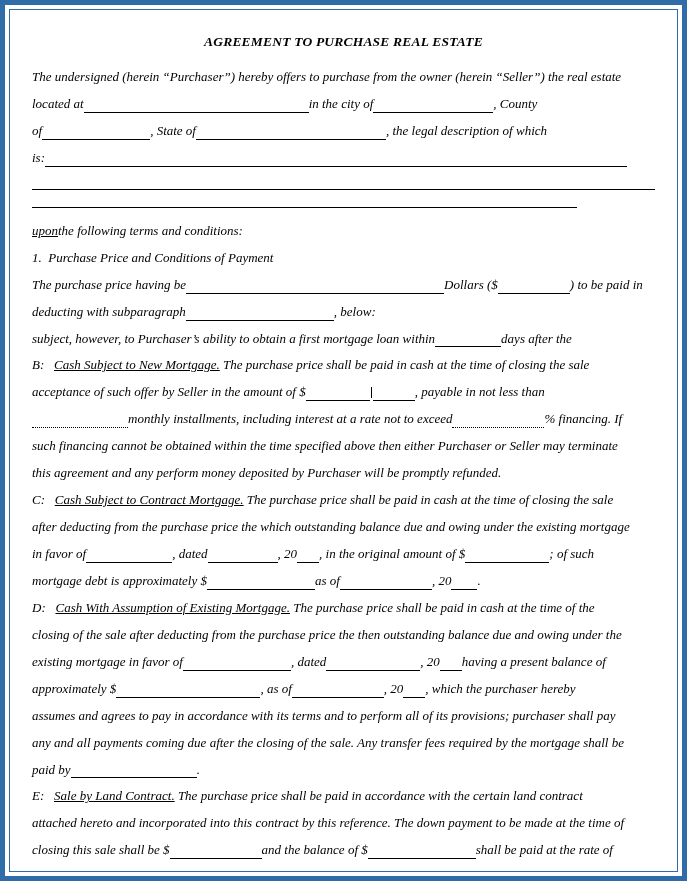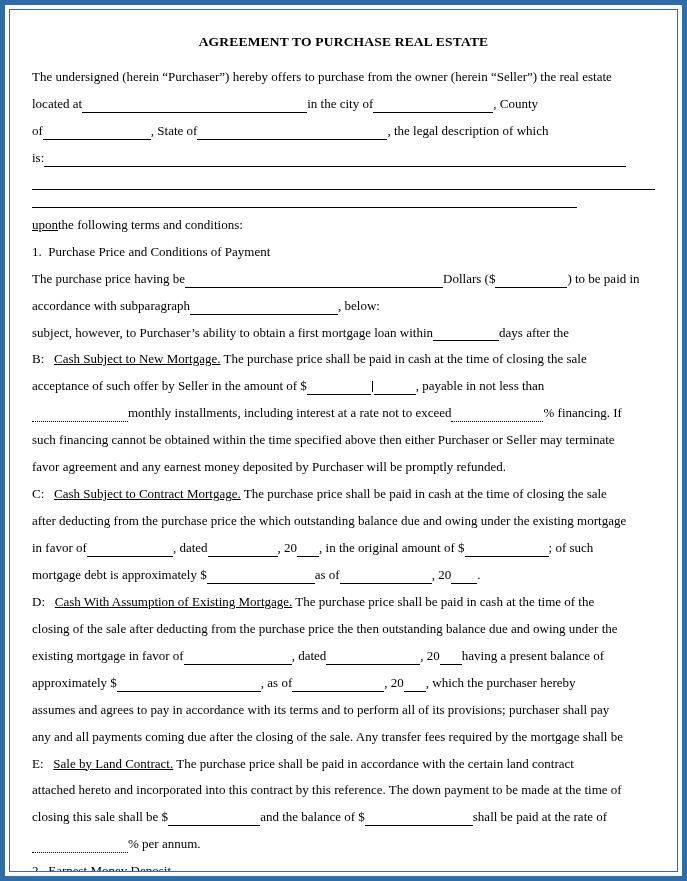--- a/index.html
+++ b/index.html
@@ -23,20 +23,21 @@
     padding: 4px;
   }
   .page-inner {
     box-sizing: border-box;
     width: 100%;
     height: 100%;
     border: 1px solid #2f6ca8;
     background: #ffffff;
     padding: 16px 22px 5px 22px;
     overflow: hidden;
+    font-style: italic;
   }
 
   .doc-title {
     text-align: center;
     font-weight: bold;
     font-size: 13.5px;
     letter-spacing: 0.2px;
     margin: 8px 0 18px 0;
     font-family: "Liberation Serif", serif;
   }
@@ -101,55 +102,55 @@
     </p>
     <p class="para tight">
       <span>of</span><span class="ul-line" style="width:108px"></span><span>, State of</span><span class="ul-line" style="width:190px"></span><span>, the legal description of which</span>
     </p>
     <p class="para tight">
       <span>is:</span><span class="ul-line" style="width:582px"></span>
     </p>
     <span class="blank-row"></span>
     <span class="blank-row" style="width:545px"></span>
 
-    <p class="para" style="margin-top:8px">
+    <p class="para" style="margin-top:14px">
       <span class="u">upon</span><span>the following terms and conditions:</span>
     </p>
 
     <p class="para section-head indent1">
       <span>1.</span>&nbsp;
       <span>Purchase Price and Conditions of Payment</span>
     </p>
 
     <p class="para indent2 tight">
       <span>The purchase price having be</span><span class="ul-line" style="width:258px"></span><span>Dollars ($</span><span class="ul-line" style="width:72px"></span><span>) to be paid in</span>
     </p>
     <p class="para indent2">
-      <span>accordance with subparagraph</span><span class="ul-line" style="width:148px"></span><span>, below:</span>
+      <span>deducting with subparagraph</span><span class="ul-line" style="width:148px"></span><span>, below:</span>
     </p>
 
 
     <p class="para indent2 tight">
       <span>subject, however, to Purchaser’s ability to obtain a first mortgage loan within</span><span class="ul-line" style="width:66px"></span><span>days after the</span>
     </p>
     <p class="para indent3 tight">
       <span>B:</span>&nbsp;&nbsp;
       <span class="u">Cash Subject to New Mortgage.</span><span> The purchase price shall be paid in cash at the time of closing the sale</span>
     </p>
     <p class="para indent2 tight">
       <span>acceptance of such offer by Seller in the amount of $</span><span class="ul-line" style="width:64px"></span><span class="caret"></span><span class="ul-line" style="width:42px"></span><span>, payable in not less than</span>
     </p>
     <p class="para indent2 tight">
       <span class="dotted" style="width:96px"></span><span>monthly installments, including interest at a rate not to exceed</span><span class="dotted" style="width:92px"></span><span>% financing. If</span>
     </p>
     <p class="para indent2 tight">
       <span>such financing cannot be obtained within the time specified above then either Purchaser or Seller may terminate</span>
     </p>
     <p class="para indent2">
-      <span>favor agreement and any earnest money deposited by Purchaser will be promptly refunded.</span>
+      <span>this agreement and any perform money deposited by Purchaser will be promptly refunded.</span>
     </p>
 
     <p class="para indent3 tight">
       <span>C:</span>&nbsp;&nbsp;
       <span class="u">Cash Subject to Contract Mortgage.</span><span> The purchase price shall be paid in cash at the time of closing the sale</span>
     </p>
     <p class="para indent2 tight">
       <span>after deducting from the purchase price the which outstanding balance due and owing under the existing mortgage</span>
     </p>
     <p class="para indent2 tight">
@@ -170,20 +171,23 @@
       <span>existing mortgage in favor of</span><span class="ul-line" style="width:108px"></span><span>, dated</span><span class="ul-line" style="width:94px"></span><span>, 20</span><span class="ul-line" style="width:22px"></span><span>having a present balance of</span>
     </p>
     <p class="para indent2 tight">
       <span>approximately $</span><span class="ul-line" style="width:144px"></span><span>, as of</span><span class="ul-line" style="width:92px"></span><span>, 20</span><span class="ul-line" style="width:22px"></span><span>, which the purchaser hereby</span>
     </p>
     <p class="para indent2 tight">
       <span>assumes and agrees to pay in accordance with its terms and to perform all of its provisions; purchaser shall pay</span>
     </p>
     <p class="para indent2 tight">
       <span>any and all payments coming due after the closing of the sale. Any transfer fees required by the mortgage shall be</span>
+    </p>
+    <p class="para indent2">
+      <span>paid by</span><span class="ul-line" style="width:126px"></span><span>.</span>
     </p>
 
     <p class="para indent3 tight">
       <span>E:</span>&nbsp;&nbsp;
       <span class="u">Sale by Land Contract.</span><span> The purchase price shall be paid in accordance with the certain land contract</span>
     </p>
     <p class="para indent2 tight">
       <span>attached hereto and incorporated into this contract by this reference. The down payment to be made at the time of</span>
     </p>
     <p class="para indent2 tight">

